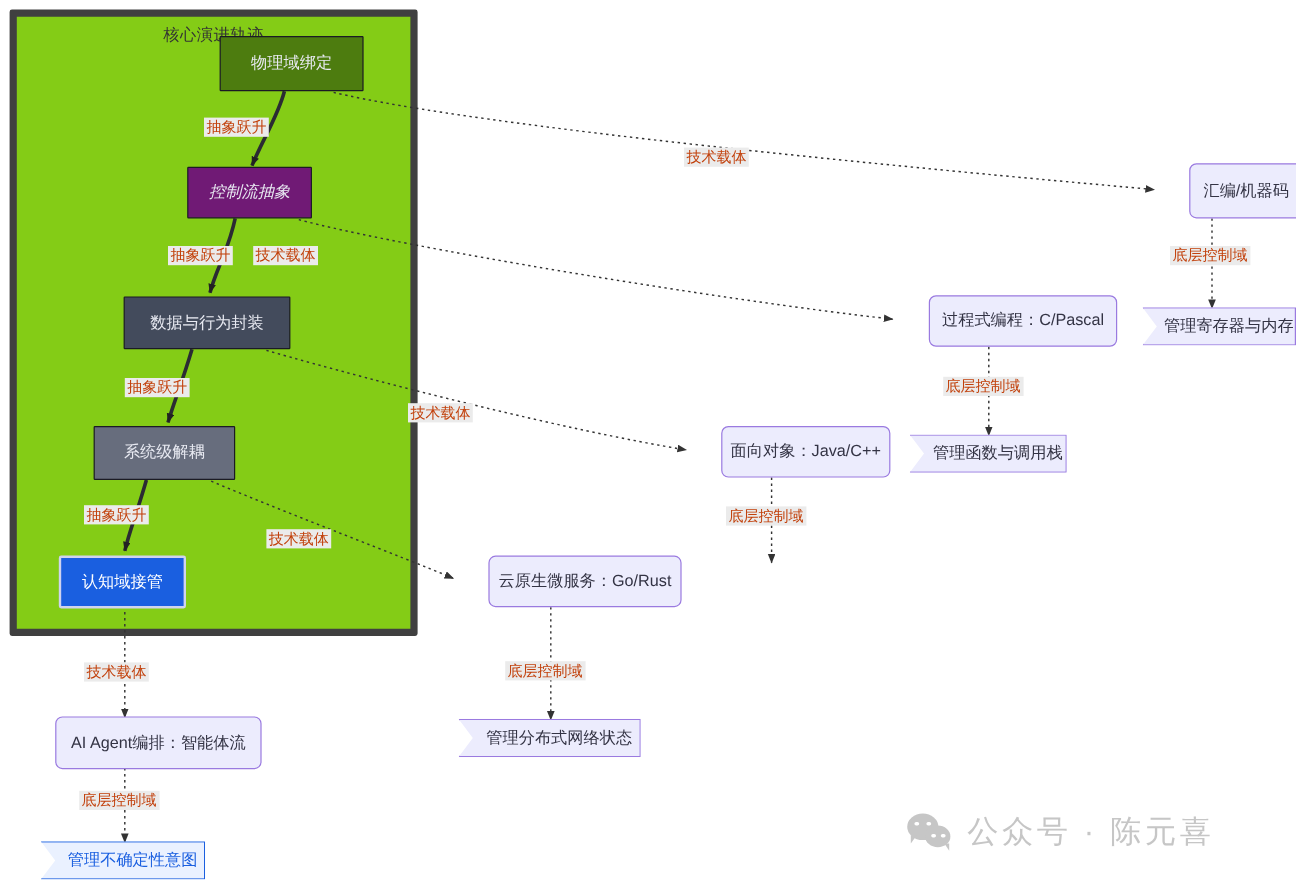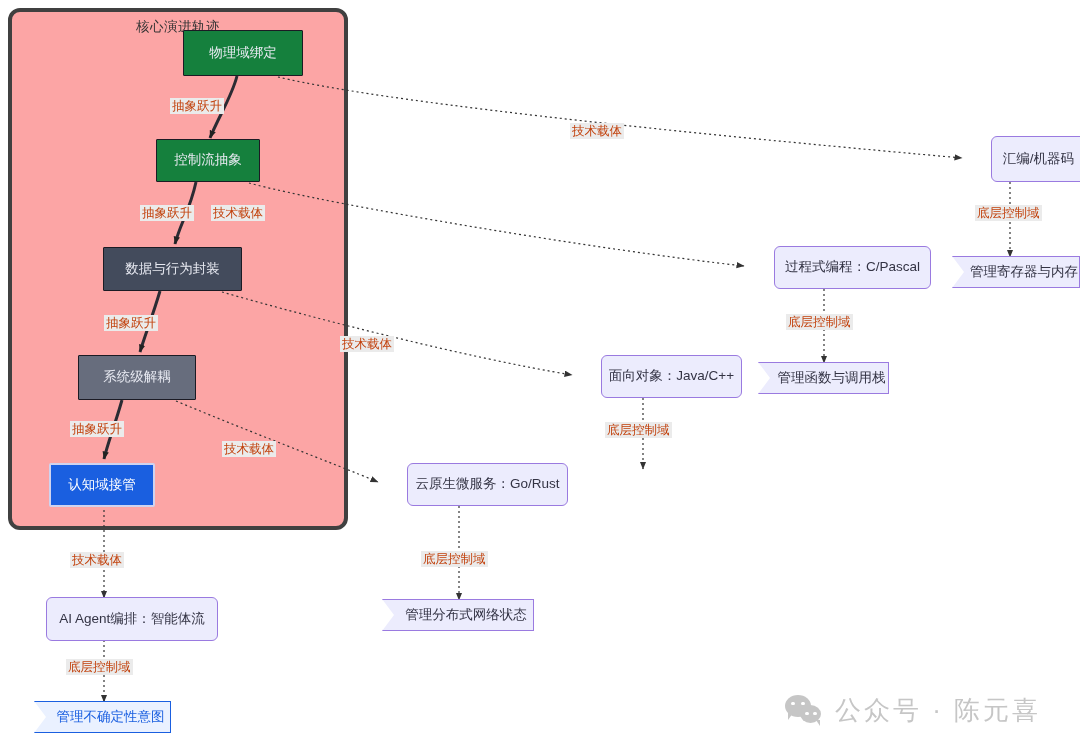--- a/index.html
+++ b/index.html
@@ -19,23 +19,23 @@
     position:absolute;
     left:0; top:0;
     width:1080px; height:739px;
     pointer-events:none;
   }
 
   
   .subgraph{
     position:absolute;
     box-sizing:border-box;
-    background:#fca5a5;
-    border:4px solid #404040;
-    border-radius:12px;
+    background:#84cc16;
+    border:6px solid #404040;
+    border-radius:2px;
   }
   .subgraph-title{
     position:absolute;
     left:0; right:0;
     top:6px;
     text-align:center;
     font-size:13.5px;
     color:#333333;
     letter-spacing:.5px;
   }
@@ -52,22 +52,22 @@
     line-height:1.2;
     white-space:nowrap;
   }
 
   
   .n-dark{
     border:1px solid #1b1b24;
     border-radius:1px;
     color:#e8eaf2;
   }
-  .n-dark.lvl1{ background:#15803d; }
-  .n-dark.lvl2{ background:#15803d; }
+  .n-dark.lvl1{ background:#4d7c0f; }
+  .n-dark.lvl2{ background:#701a75;font-style:italic; }
   .n-dark.lvl3{ background:#434b5c; }
   .n-dark.lvl4{ background:#676d7d; }
 
   
   .n-blue{
     background:#1a5fe0;
     border:2px solid #cfd3ef;
     border-radius:2px;
     color:#ffffff;
   }
@@ -258,21 +258,21 @@
   <div class="elabel" style="left:340px; top:336px;">技术载体</div>
   <div class="elabel" style="left:222px; top:441px;">技术载体</div>
   <div class="elabel" style="left:70px; top:552px;">技术载体</div>
 
   <div class="elabel" style="left:975px; top:205px;">底层控制域</div>
   <div class="elabel" style="left:786px; top:314px;">底层控制域</div>
   <div class="elabel" style="left:605px; top:422px;">底层控制域</div>
   <div class="elabel" style="left:421px; top:551px;">底层控制域</div>
   <div class="elabel" style="left:66px; top:659px;">底层控制域</div>
 
-  <div class="watermark" style="left:785px; top:676px;margin-top:17px;">
+  <div class="watermark" style="left:756px; top:676px;">
     <div class="wm-logo">
       <div class="b1"></div>
         <div class="b2"></div>
       <div class="t1"></div>
         <div class="t2"></div>
       <div class="d d1"></div>
         <div class="d d2"></div>
       <div class="d d3"></div>
         <div class="d d4"></div>
     </div>

